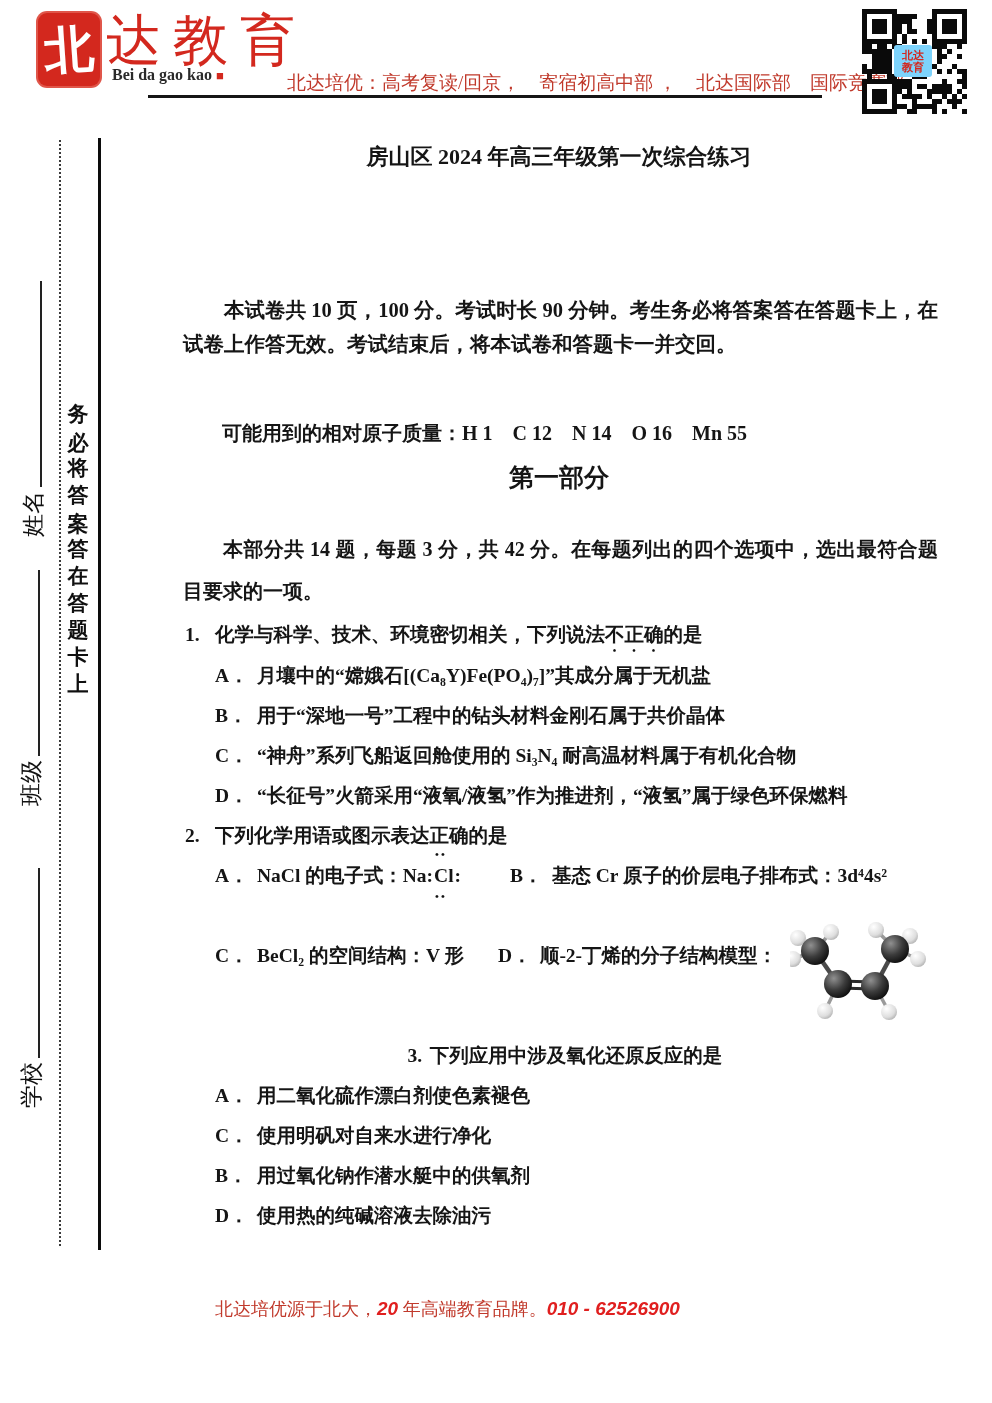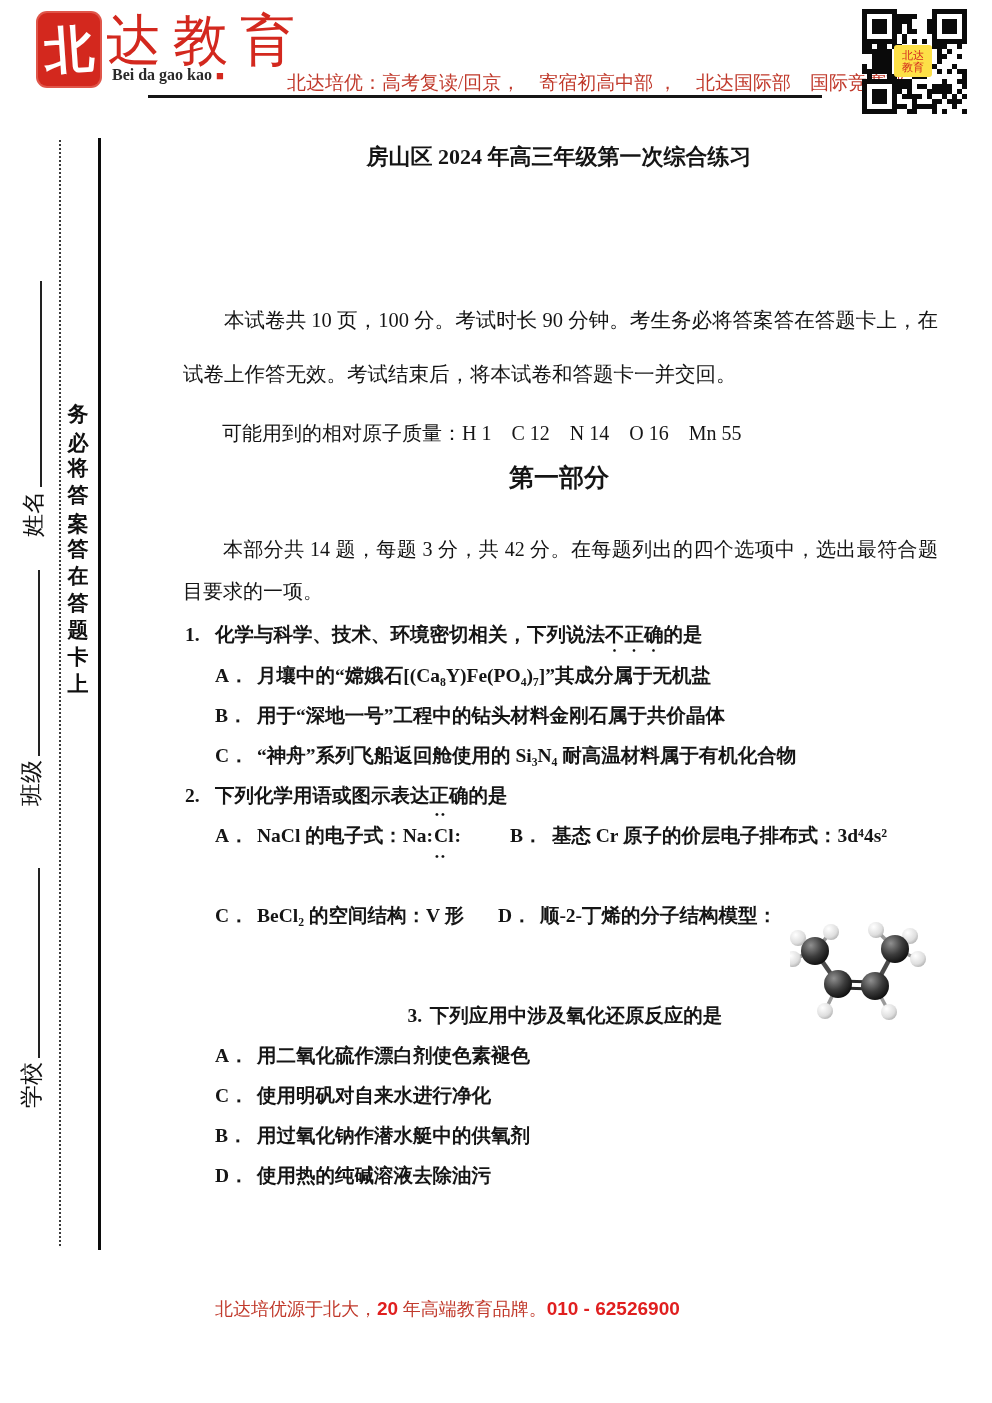--- a/index.html
+++ b/index.html
@@ -11,45 +11,45 @@
   .seal{left:38px;top:13px;width:62px;height:73px;background:#d3281e;border-radius:9px;
         box-shadow:0 0 0 2px #e0564a;display:flex;align-items:center;justify-content:center;}
   .seal-char{color:#fff;font-size:50px;font-weight:bold;line-height:1;transform:rotate(-4deg);}
   .brand-name{left:106px;top:4px;font-size:55px;font-weight:normal;color:#d3281e;letter-spacing:12px;white-space:nowrap;}
   .brand-sub{left:112px;top:66px;font-size:16px;font-weight:bold;color:#2a2a2a;white-space:nowrap;}
   .brand-mark{color:#d3281e;font-size:13px;}
   .tagline{left:287px;top:70px;width:545px;font-size:19px;color:#c0392b;white-space:nowrap;}
   .header-rule{left:148px;top:95px;width:674px;height:3px;background:#151515;}
   .qr{left:862px;top:9px;width:105px;height:105px;}
   .qr svg{display:block;}
-  .qr-label{left:894px;top:45px;width:38px;height:32px;background:#fde047;border-radius:3px;
+  .qr-label{left:894px;top:45px;width:38px;height:32px;background:#7dd3fc;border-radius:3px;
             display:flex;flex-direction:column;align-items:center;justify-content:center;
-            font-size:11px;line-height:12px;color:#d3281e;font-weight:normal;}
+            font-size:11px;line-height:12px;color:#d3281e;font-weight:bold;}
 
   
   .line-dotted{left:59px;top:140px;height:1106px;width:0;border-left:2.5px dotted #3a3a3a;}
   .line-solid{left:98px;top:138px;height:1112px;width:2.5px;background:#0c0c0c;}
   .field{height:30px;display:flex;align-items:flex-end;transform:rotate(-90deg);}
   .field-label{font-size:23px;color:#111;white-space:nowrap;line-height:26px;}
   .field-blank{flex:1;border-bottom:2px solid #222;margin-bottom:5px;margin-left:4px;}
   .field-name{width:256px;left:-96px;top:394px;}
   .field-class{width:236px;left:-88px;top:673px;}
   .field-school{width:240px;left:-90px;top:973px;}
   .notice{left:64px;top:386px;writing-mode:vertical-rl;font-size:21px;letter-spacing:27px;
           color:#0f0f0f;font-weight:600;}
 
   
   .title{left:183px;top:142px;width:752px;text-align:center;font-size:22px;font-weight:bold;}
   .subject{left:183px;top:215px;width:752px;text-align:center;font-size:33px;font-weight:bold;letter-spacing:10px;}
-  .intro{left:183px;top:293px;width:755px;font-size:20.5px;line-height:54px;
-         text-indent:2em;text-align:justify;font-weight:400;}
-  .masses{left:222px;top:420px;font-size:20px;font-weight:400;}
+  .intro{left:183px;top:293px;width:755px;font-size:20.5px;line-height:34px;
+         text-indent:2em;text-align:justify;font-weight:700;}
+  .masses{left:222px;top:420px;font-size:20px;font-weight:700;}
   .part1-title{left:183px;top:461px;width:752px;text-align:center;font-size:25px;font-weight:bold;}
   .part1-intro{left:183px;top:528px;width:755px;font-size:20px;line-height:42px;
-               text-indent:2em;text-align:justify;font-weight:400;}
+               text-indent:2em;text-align:justify;font-weight:700;}
 
   .questions{left:185px;top:615px;width:752px;font-size:19.5px;font-weight:600;}
   .stem{line-height:40px;white-space:nowrap;}
   .qnum{display:inline-block;width:30px;font-weight:600;}
   .opt{line-height:40px;padding-left:30px;white-space:nowrap;}
   .opt-label{display:inline-block;min-width:42px;}
   .emph{-webkit-text-emphasis:filled dot #111;-webkit-text-emphasis-position:under left;
         text-emphasis:filled dot #111;text-emphasis-position:under left;}
   .row2{margin-top:40px;}
   .q3block{margin-top:60px;text-align:center;}
@@ -59,21 +59,21 @@
   
   .cl-wrap{position:relative;display:inline-block;padding:0 1px;}
   .cl-dots{position:absolute;left:2px;font-size:11px;letter-spacing:2px;line-height:8px;color:#111;}
   .cl-dots.top{top:-6px;} .cl-dots.bot{bottom:-4px;}
 
   
   .molecule{left:790px;top:896px;width:148px;height:150px;}
 
   
   .footer-red{left:215px;top:1297px;font-size:18px;color:#c0392b;white-space:nowrap;}
-  .footer-red b{color:#e01f1f;font-size:19px;font-family:"Liberation Sans",sans-serif;}
+  .footer-red b{color:#e01f1f;font-size:19px;font-family:"Liberation Sans",sans-serif;font-style:italic;}
   .footer-page{left:452px;top:1279px;font-size:20px;color:#111;white-space:nowrap;font-weight:600;}
 </style>
 </head>
 <body>
 
 <div class="page">
 
   <div class="abs seal">
     <span class="seal-char">北</span>
   </div>
@@ -271,20 +271,21 @@
   <div class="abs part1-intro">本部分共 14 题，每题 3 分，共 42 分。在每题列出的四个选项中，选出最符合题目要求的一项。</div>
 
   <div class="abs questions">
 
     <div class="stem">
       <span class="qnum">1.</span><span>化学与科学、技术、环境密切相关，下列说法</span><span class="emph">不正确</span><span>的是</span>
     </div>
     <div class="opt"><span class="opt-label">A．</span><span>月壤中的“嫦娥石[(Ca₈Y)Fe(PO₄)₇]”其成分属于无机盐</span></div>
     <div class="opt"><span class="opt-label">B．</span><span>用于“深地一号”工程中的钻头材料金刚石属于共价晶体</span></div>
     <div class="opt"><span class="opt-label">C．</span><span>“神舟”系列飞船返回舱使用的 Si₃N₄ 耐高温材料属于有机化合物</span></div>
+    <div class="opt"><span class="opt-label">D．</span><span>“长征号”火箭采用“液氧/液氢”作为推进剂，“液氢”属于绿色环保燃料</span></div>
 
     <div class="stem">
       <span class="qnum">2.</span><span>下列化学用语或图示表达正确的是</span>
     </div>
     <div class="opt">
       <span class="pairA">
         <span class="opt-label">A．</span><span>NaCl 的电子式：</span><span><span>Na:</span><span class="cl-wrap"><span class="cl-dots top">••</span><span>Cl</span><span class="cl-dots bot">••</span></span><span>:</span></span>
       </span>
       <span>
         <span class="opt-label">B．</span><span>基态 Cr 原子的价层电子排布式：3d⁴4s²</span>

